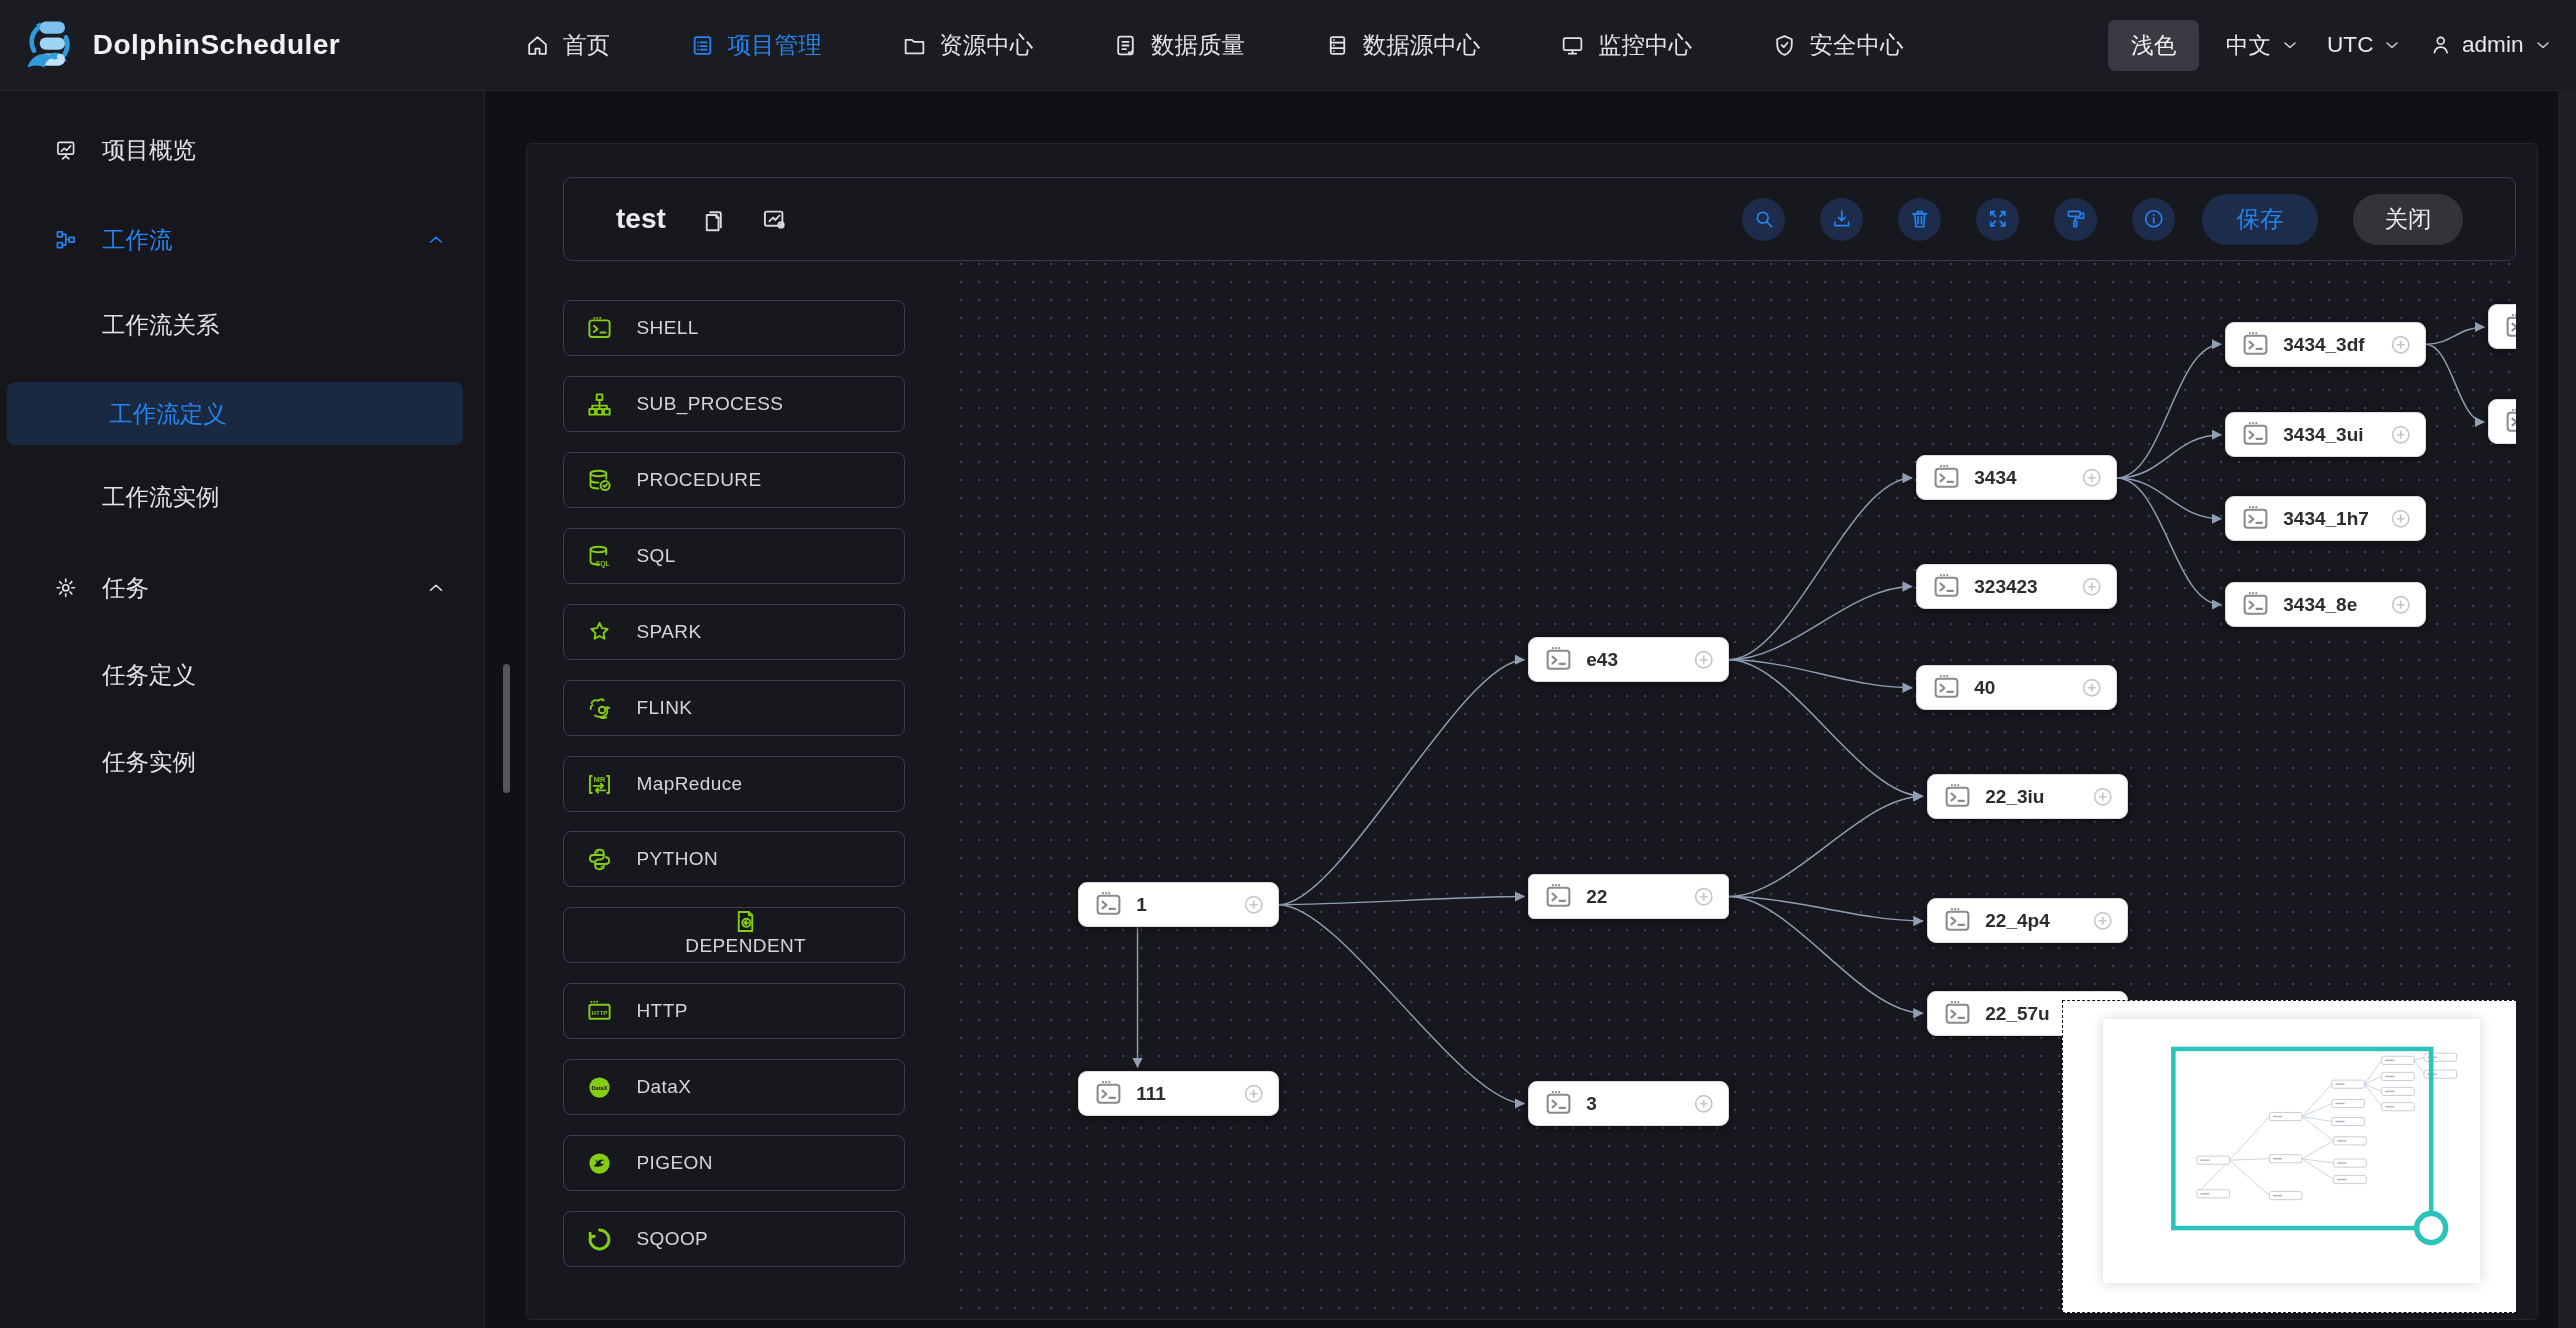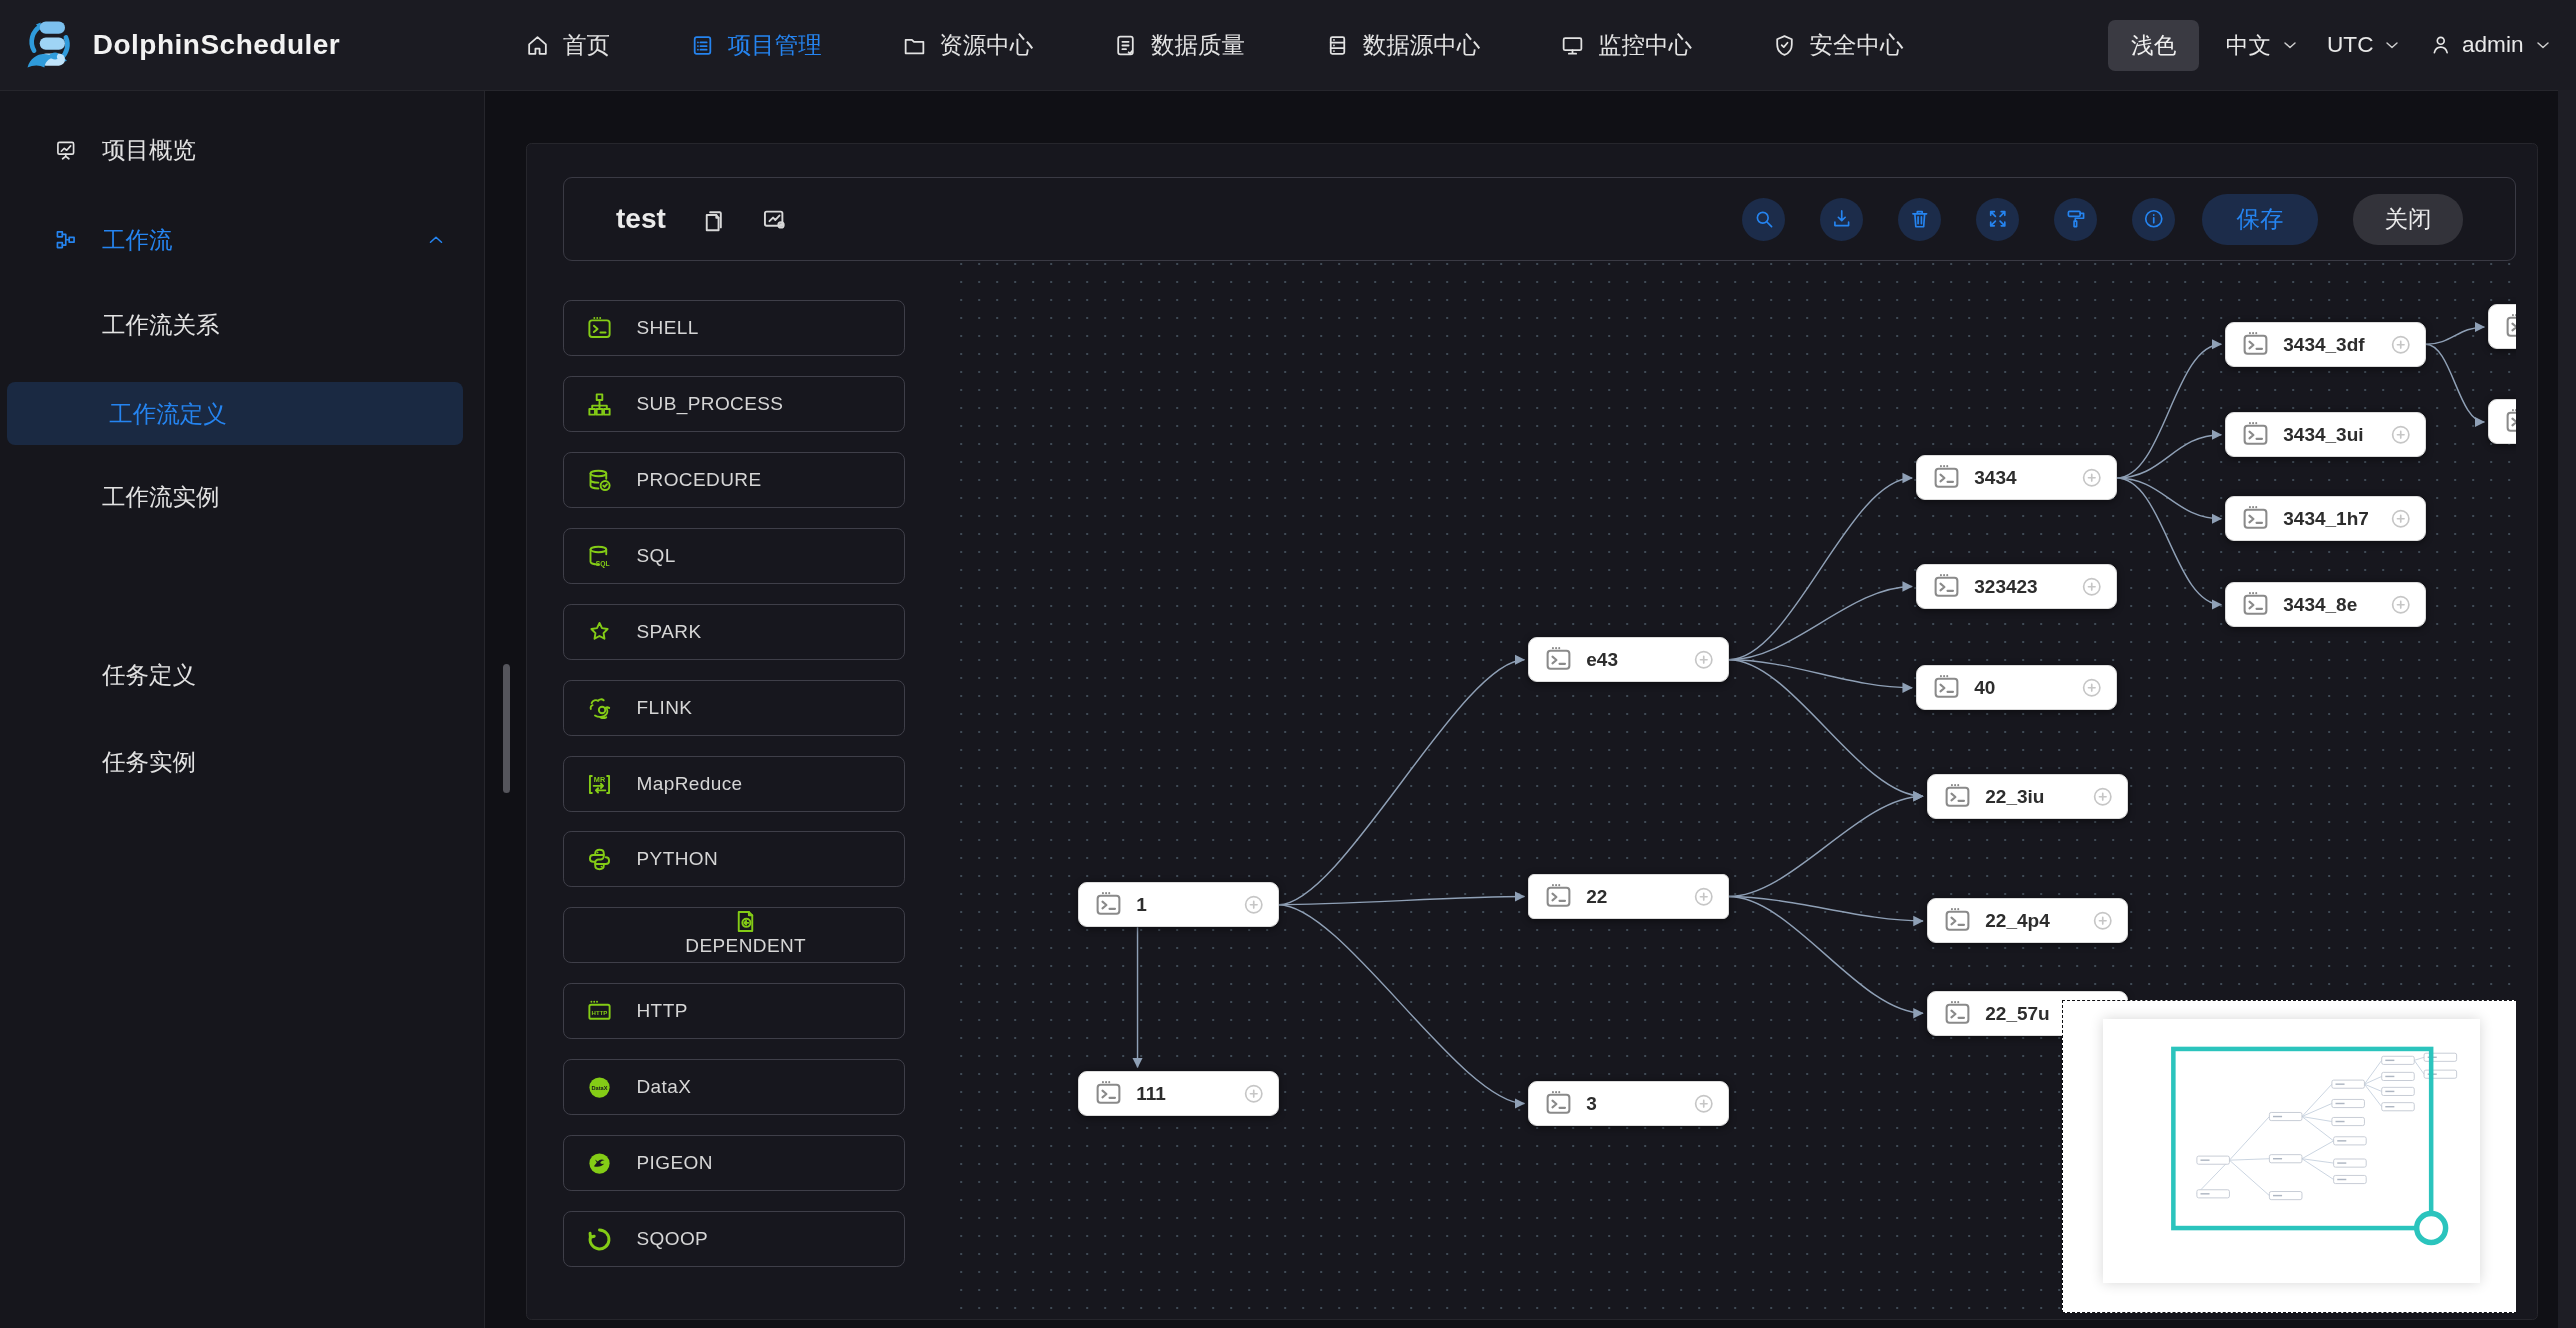--- a/index.html
+++ b/index.html
@@ -215,20 +215,34 @@
         </span>
       </div>
       <div class="sb-item" style="top: 202px;">
         <span class="sb-label">工作流关系</span>
       </div>
       <div class="sb-sel" style="top: 291px;">
         <span class="sb-label">工作流定义</span>
       </div>
       <div class="sb-item" style="top: 374px;">
         <span class="sb-label">工作流实例</span>
+      </div>
+      <div class="sb-item group" style="top: 465px;">
+        <span class="i26 ico">
+          <svg viewBox="0 0 24 24">
+            <circle cx="12" cy="12" r="3.1"></circle>
+            <path d="M12 3.2v2.6M12 18.2v2.6M3.2 12h2.6M18.2 12h2.6M5.8 5.8l1.9 1.9M16.3 16.3l1.9 1.9M18.2 5.8l-1.9 1.9M7.7 16.3l-1.9 1.9"></path>
+          </svg>
+        </span>
+        <span class="sb-label">任务</span>
+        <span class="sb-chev ico">
+          <svg viewBox="0 0 24 24">
+            <path d="M6 14.5 L12 9 L18 14.5"></path>
+          </svg>
+        </span>
       </div>
       <div class="sb-item" style="top: 552px;">
         <span class="sb-label">任务定义</span>
       </div>
       <div class="sb-item" style="top: 639px;">
         <span class="sb-label">任务实例</span>
       </div>
     </div>
   <div id="sb-scroll"></div>
 

